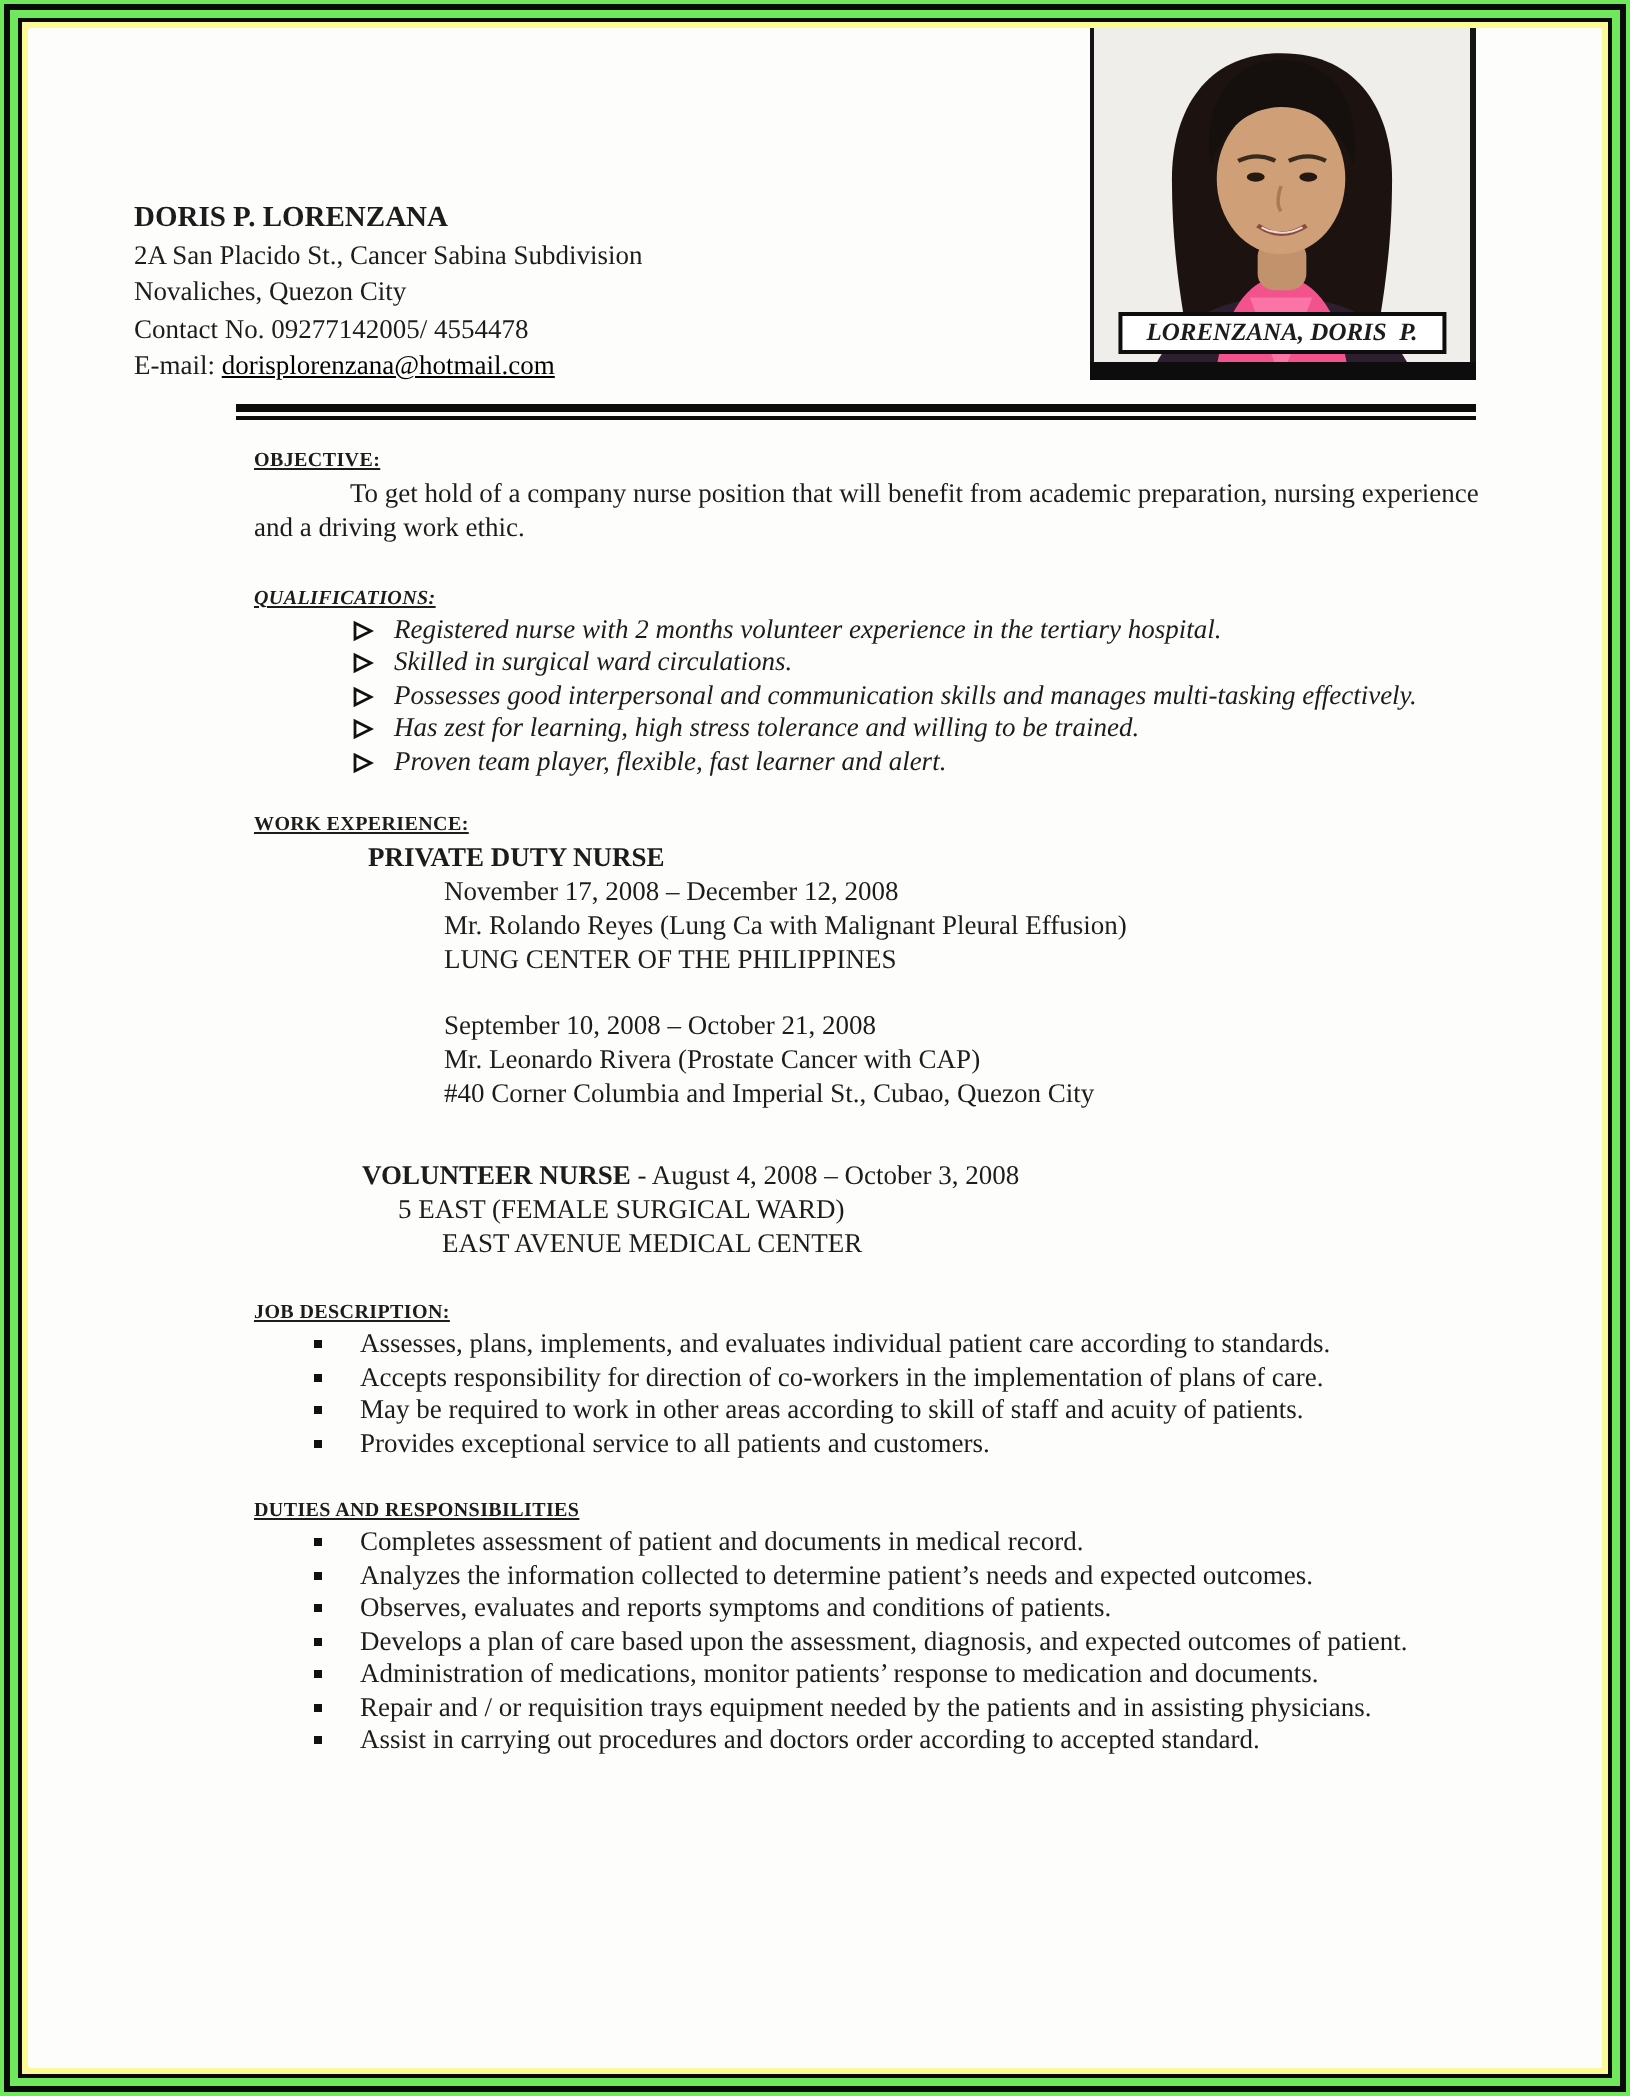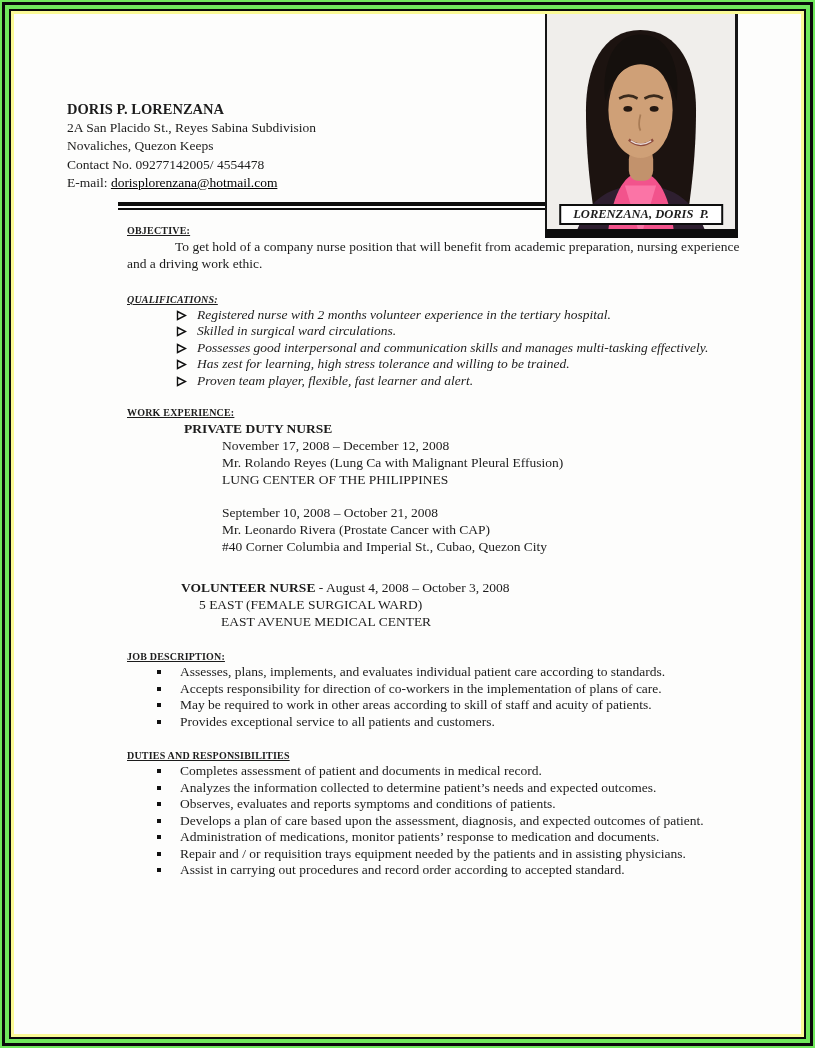--- a/index.html
+++ b/index.html
@@ -28,21 +28,21 @@
 
   .divider {
     margin:9px 0 0 104px; width:620px; height:8px;
     border-top:4px solid #0d0d0d;
     border-bottom:2px solid #0d0d0d;
   }
 
   
   .photo-box {
     position:absolute; top:0; right:63px;
-    width:193px; height:224px;
+    width:193px; height:176px;
     background:#f0eeeb;
     border-left:2px solid #151515;
     border-right:3px solid #151515;
   }
   .photo-bottom-bar {
     position:absolute; left:-2px; right:-3px; bottom:0; height:9px;
     background:#0d0d0d;
   }
   .photo-caption {
     position:absolute; left:50%; transform:translateX(-50%);
@@ -126,22 +126,22 @@
 
       <path d="M84 110 q12 9 25 0" stroke="#8d4b3c" stroke-width="2.5" fill="none"></path>
       <path d="M86 111 q10 6 21 0" stroke="#fff" stroke-width="1.2" fill="none" opacity="0.8"></path>
     </svg>
     <div class="photo-caption">LORENZANA, DORIS  P.</div>
     <div class="photo-bottom-bar"></div>
   </div>
 
   <div class="header-block">
     <div class="header-name">DORIS P. LORENZANA</div>
-    <div>2A San Placido St., Reyes Sabina Subdivision</div>
-    <div>Novaliches, Quezon Keeps</div>
+    <div>2A San Placido St., Cancer Sabina Subdivision</div>
+    <div>Novaliches, Quezon City</div>
     <div>Contact No. 09277142005/ 4554478</div>
     <div><span>E-mail: </span><a href="#" class="email-link">dorisplorenzana@hotmail.com</a></div>
   </div>
 
   <div class="divider"></div>
 
   <div class="content">
 
     <div class="objective">
       <div class="section-heading">OBJECTIVE:</div>
@@ -284,21 +284,21 @@
         <li>
                       <span class="square-marker">
                         <i></i>
                       </span>
                       <span>Repair and / or requisition trays equipment needed by the patients and in assisting physicians.</span>
                     </li>
         <li>
                       <span class="square-marker">
                         <i></i>
                       </span>
-                      <span>Assist in carrying out procedures and record order according to accepted standard.</span>
+                      <span>Assist in carrying out procedures and doctors order according to accepted standard.</span>
                     </li>
       </ul>
     </div>
 
   </div>
 </div>
 </div>
         </div>
       </div>
     </div>

